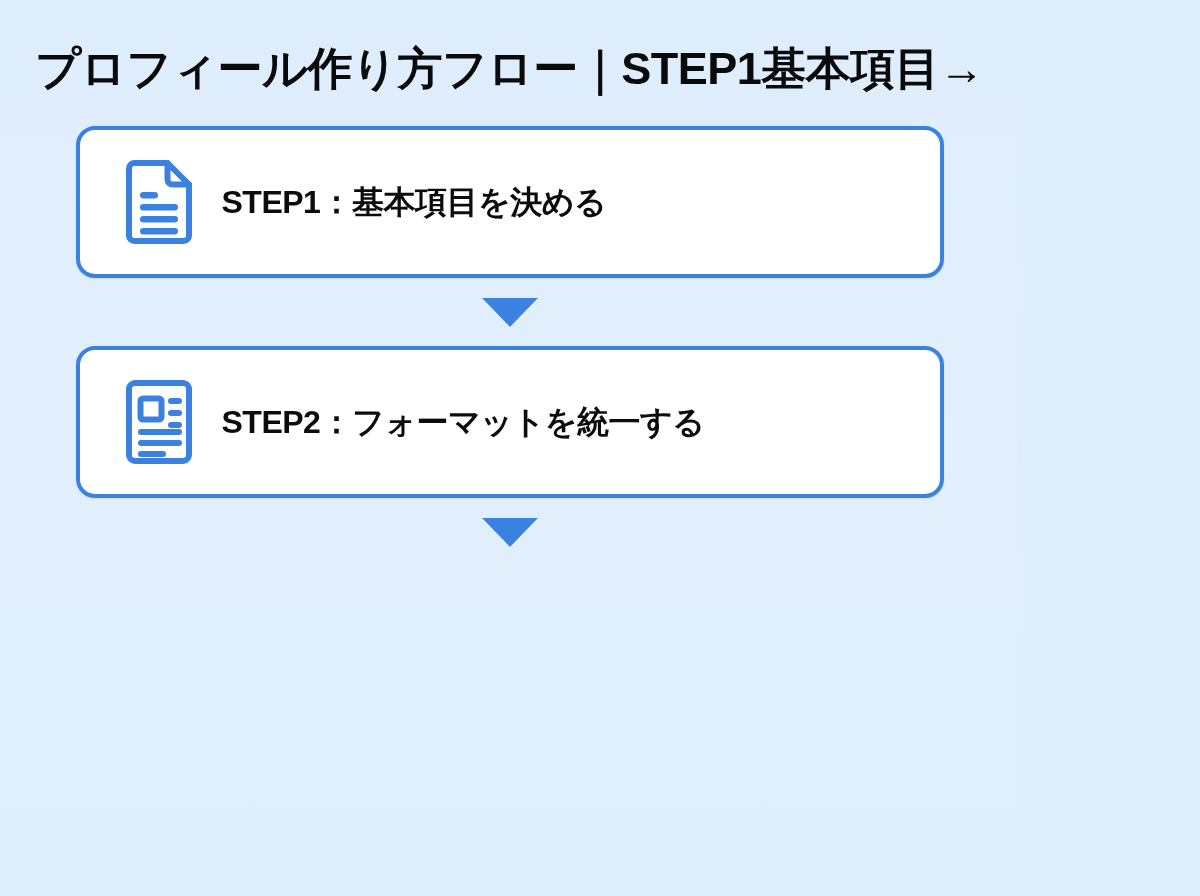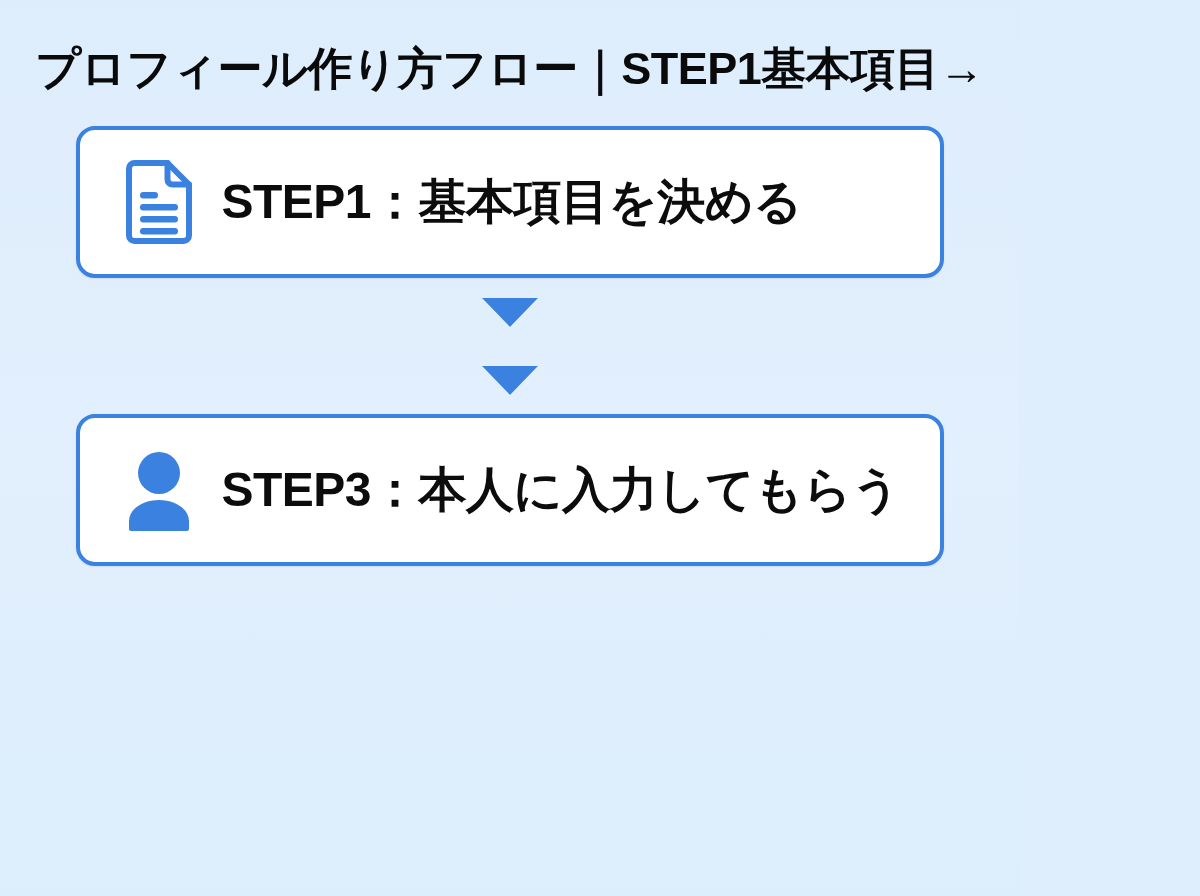--- a/index.html
+++ b/index.html
@@ -69,21 +69,21 @@
     display: flex;
     align-items: center;
     justify-content: center;
     margin-right: 22px;
   }
   .step-icon svg { display: block; }
 
   .step-label {
     color: #0c0c0c;
     font-weight: bold;
-    font-size: 48px;
+    font-size: 32px;
     line-height: 1;
     letter-spacing: -0.5px;
     white-space: nowrap;
   }
 
   
   .arrow-wrap {
     height: 68px;
     display: flex;
     align-items: center;
@@ -120,29 +120,35 @@
           <rect x="17" y="69" width="38" height="6.5" rx="3.25" fill="#3b82e0"></rect>
         </svg>
       </span>
       <span class="step-label">STEP1：基本項目を決める</span>
     </div>
 
     <div class="arrow-wrap">
       <div class="arrow-down"></div>
     </div>
 
+    <div class="step-box">
+      <span class="step-icon">
+        <svg width="74" height="86" viewBox="0 0 74 86" fill="none" xmlns="http://www.w3.org/2000/svg">
+          <rect x="7" y="4" width="60" height="78" rx="6" fill="#ffffff" stroke="#3b82e0" stroke-width="6"></rect>
+          <rect x="18.5" y="19.5" width="21" height="21" rx="2.5" fill="none" stroke="#3b82e0" stroke-width="6"></rect>
+          <rect x="46" y="19" width="14" height="6" rx="3" fill="#3b82e0"></rect>
+          <rect x="46" y="31" width="14" height="6" rx="3" fill="#3b82e0"></rect>
+          <rect x="46" y="43" width="14" height="6" rx="3" fill="#3b82e0"></rect>
+          <rect x="16" y="50" width="44" height="6" rx="3" fill="#3b82e0"></rect>
+          <rect x="16" y="61" width="44" height="6" rx="3" fill="#3b82e0"></rect>
+          <rect x="16" y="72" width="28" height="6" rx="3" fill="#3b82e0"></rect>
+        </svg>
+      </span>
+      <span class="step-label">STEP2：フォーマットを統一する</span>
+    </div>
 
     <div class="arrow-wrap">
       <div class="arrow-down"></div>
     </div>
 
-    <div class="step-box">
-      <span class="step-icon">
-        <svg width="72" height="86" viewBox="0 0 72 86" fill="none" xmlns="http://www.w3.org/2000/svg">
-          <circle cx="36" cy="26" r="21" fill="#3b82e0"></circle>
-          <path d="M6 82V74C6 62.4 19.43 53 36 53C52.57 53 66 62.4 66 74V82C66 83.1 65.1 84 64 84H8C6.9 84 6 83.1 6 82Z" fill="#3b82e0"></path>
-        </svg>
-      </span>
-      <span class="step-label">STEP3：本人に入力してもらう</span>
-    </div>
 
   </div>
 </div>
 
 </body></html>

